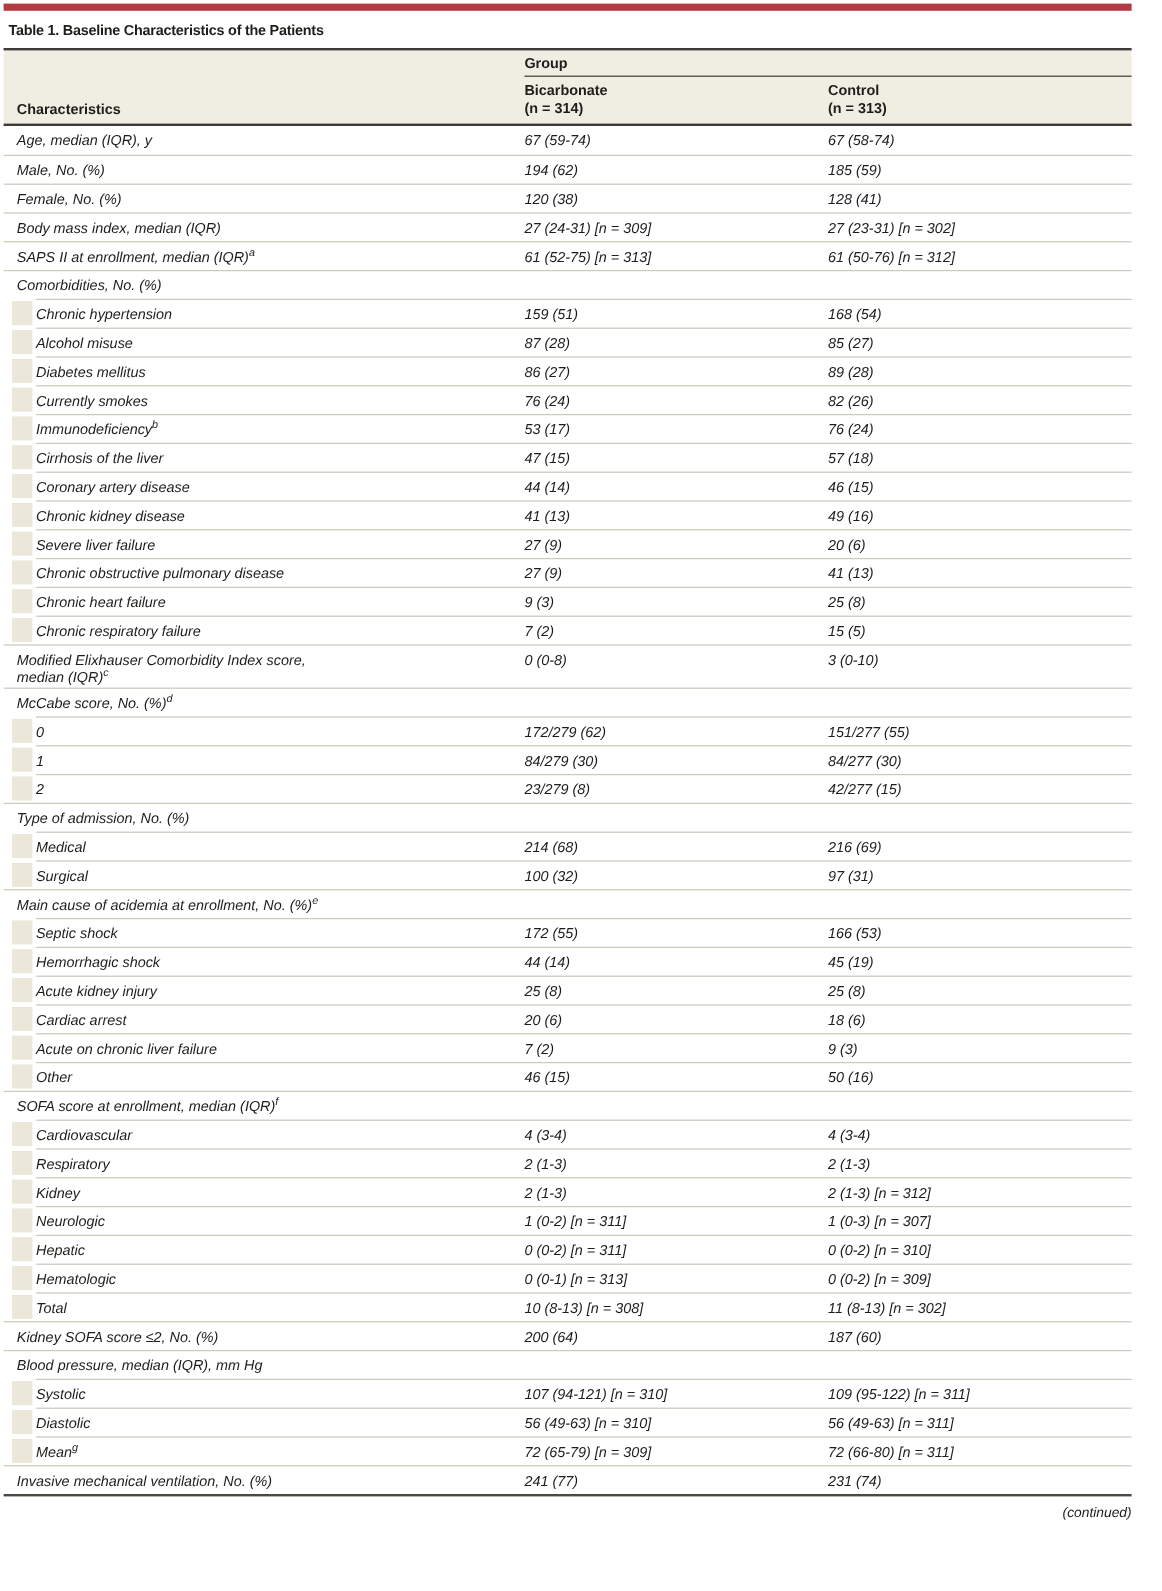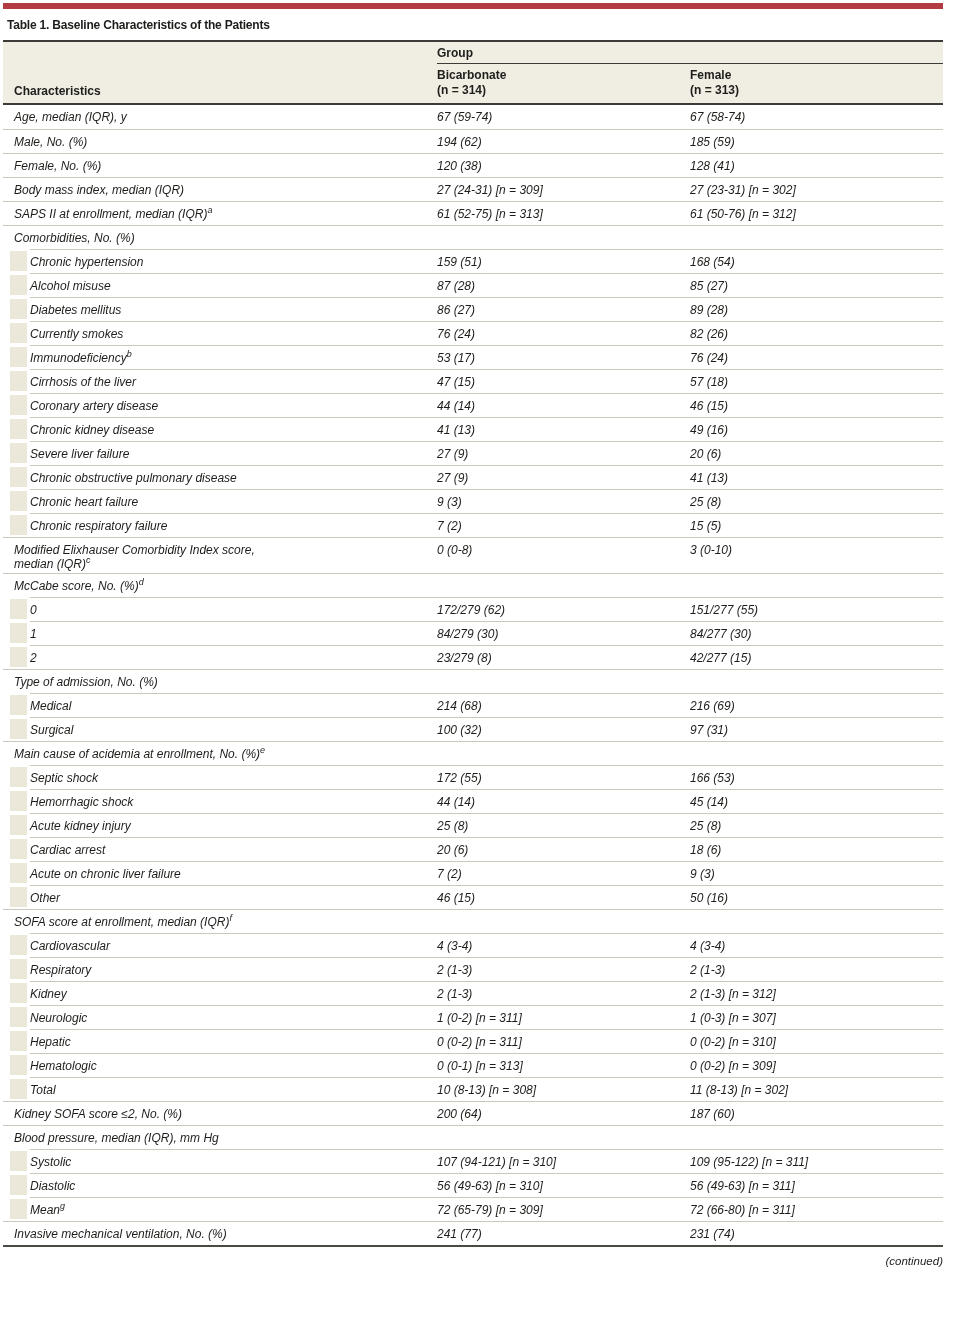--- a/index.html
+++ b/index.html
@@ -119,21 +119,21 @@
   <div class="thead">
     <div class="thead-left">Characteristics</div>
     <div class="thead-right">
       <div class="group-label">Group</div>
       <div class="group-cols">
         <div class="group-col">
           <span>Bicarbonate</span><br>
           <span>(n = 314)</span>
         </div>
         <div class="group-col">
-          <span>Female</span><br>
+          <span>Control</span><br>
           <span>(n = 313)</span>
         </div>
       </div>
     </div>
   </div>
 
   <div class="tbody">
   <div class="row top">
 
     <div class="row-inner">
@@ -386,21 +386,21 @@
       <div class="cell-val">172 (55)</div>
       <div class="cell-val">166 (53)</div>
     </div>
   </div>
 
   <div class="row sub">
     <div class="indent-marker"></div>
     <div class="row-inner">
       <div class="cell-label"><span>Hemorrhagic shock</span></div>
       <div class="cell-val">44 (14)</div>
-      <div class="cell-val">45 (14)</div>
+      <div class="cell-val">45 (19)</div>
     </div>
   </div>
 
   <div class="row sub">
     <div class="indent-marker"></div>
     <div class="row-inner">
       <div class="cell-label"><span>Acute kidney injury</span></div>
       <div class="cell-val">25 (8)</div>
       <div class="cell-val">25 (8)</div>
     </div>

